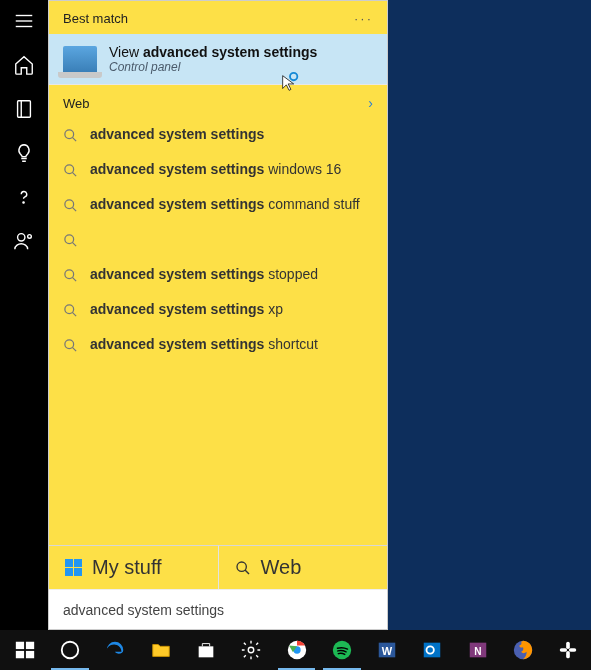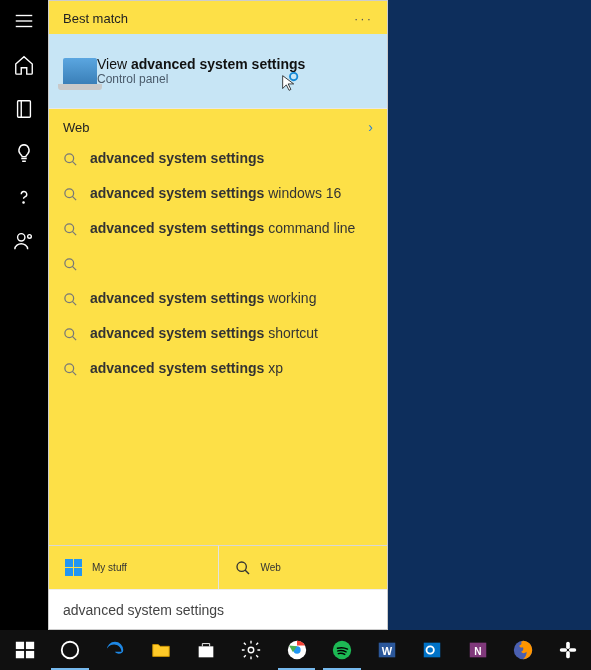--- a/index.html
+++ b/index.html
@@ -3,38 +3,38 @@
   <meta charset="utf-8">
   <style>
     * { margin: 0; padding: 0; box-sizing: border-box; font-family: "Segoe UI", Tahoma, sans-serif; }
     body { width: 591px; height: 670px; background: #0d2e5c; overflow: hidden; position: relative; }
     .left-rail { position: absolute; left: 0; top: 0; width: 48px; height: calc(100% - 40px); background: #000; display: flex; flex-direction: column; align-items: center; padding-top: 10px; gap: 22px; }
     .rail-icon { width: 22px; height: 22px; color: #fff; display: flex; align-items: center; justify-content: center; cursor: pointer; }
     .rail-icon svg { width: 100%; height: 100%; stroke: #fff; fill: none; stroke-width: 1.5; }
     .search-panel { position: absolute; left: 48px; top: 0; width: 340px; height: calc(100% - 40px); background: #fde047; display: flex; flex-direction: column; border: 1px solid #ccc; }
     .section-header { display: flex; align-items: center; justify-content: space-between; padding: 10px 14px 8px; font-size: 13px; color: #222; }
     .section-header .more { letter-spacing: 2px; font-size: 13px; color: #555; cursor: pointer; }
-    .best-match-item { background: #c7e5f5; padding: 22px 14px; display: flex; align-items: center; gap: 0; cursor: pointer; position: relative; }
+    .best-match-item { background: #c7e5f5; padding: 10px 14px; display: flex; align-items: center; gap: 12px; cursor: pointer; position: relative; }
     .laptop-icon { width: 34px; height: 26px; background: linear-gradient(#5ba6e0,#3a7fb8); border-radius: 2px 2px 0 0; position: relative; flex-shrink: 0; }
     .laptop-icon::after { content:""; position:absolute; bottom:-6px; left:-5px; width:44px; height:6px; background:#c9c9c9; border-radius: 0 0 3px 3px; }
     .bm-text .title { font-size: 14px; color: #111; }
     .bm-text .title .prefix { font-weight: 400; }
     .bm-text .title .bold { font-weight: 600; }
-    .bm-text .sub { font-size: 12px; color: #4a5a6a; }
+    .bm-text .sub { font-size: 12px; color: #4a5a6a; font-style: italic; }
     .cursor { position: absolute; left: 230px; top: 38px; pointer-events: none; }
     .web-header { display: flex; align-items: center; justify-content: space-between; padding: 10px 14px 6px; font-size: 13px; color: #222; border-top: 1px solid #e8e8e8; }
     .chev { color: #2a7fd4; font-size: 14px; }
     .suggestions { flex: 0 0 auto; }
     .sug-row { display: flex; align-items: flex-start; gap: 12px; padding: 9px 14px; font-size: 14px; color: #333; cursor: pointer; }
     .sug-row .q-icon { width: 15px; height: 15px; flex-shrink: 0; margin-top: 2px; }
     .sug-row .q-icon svg { width: 100%; height: 100%; stroke: #777; fill: none; stroke-width: 2; }
     .sug-row .txt .b { font-weight: 600; }
     .spacer { flex: 1; }
     .bottom-tabs { display: flex; height: 44px; }
-    .bottom-tab { flex: 1; display: flex; align-items: center; justify-content: flex-start; gap: 10px; padding-left: 16px; font-size: 10px; color: #333; cursor: pointer; border-top: 1px solid #d7d7d7; }
+    .bottom-tab { flex: 1; display: flex; align-items: center; justify-content: flex-start; gap: 10px; padding-left: 16px; font-size: 20px; color: #333; cursor: pointer; border-top: 1px solid #d7d7d7; }
     .bottom-tab.with-border { border-left: 1px solid #e2e2e2; }
     .win-logo { display: grid; grid-template-columns: 8px 8px; grid-template-rows: 8px 8px; gap: 1px; }
     .win-logo span { background: #2196f3; }
     .search-box { height: 40px; display: flex; align-items: center; padding: 0 14px; font-size: 14px; color: #444; background: #fff; border-top: 1px solid #eee; }
     .taskbar { position: absolute; left: 0; bottom: 0; width: 100%; height: 40px; background: #101010; display: flex; align-items: center; padding-left: 2px; }
     .task-item { width: 46px; height: 40px; display: flex; align-items: center; justify-content: center; cursor: pointer; position: relative; }
     .task-item.active::after { content:""; position:absolute; bottom:0; left:4px; right:4px; height:2px; background:#76b9ed; }
     .task-item svg { width: 22px; height: 22px; }
   </style>
 </head>
@@ -117,48 +117,48 @@
             <circle cx="10" cy="10" r="7"></circle>
             <line x1="21" y1="21" x2="15" y2="15"></line>
           </svg></div>
         <div class="txt"><span class="b">advanced system settings</span><span> windows 16</span></div>
       </div>
       <div class="sug-row">
         <div class="q-icon"><svg viewBox="0 0 24 24">
             <circle cx="10" cy="10" r="7"></circle>
             <line x1="21" y1="21" x2="15" y2="15"></line>
           </svg></div>
-        <div class="txt"><span class="b">advanced system settings</span><span> command line</span></div>
-      </div>
-      <div class="sug-row">
-        <div class="q-icon"><svg viewBox="0 0 24 24">
-            <circle cx="10" cy="10" r="7"></circle>
-            <line x1="21" y1="21" x2="15" y2="15"></line>
-          </svg></div>
-      </div>
-      <div class="sug-row">
-        <div class="q-icon"><svg viewBox="0 0 24 24">
-            <circle cx="10" cy="10" r="7"></circle>
-            <line x1="21" y1="21" x2="15" y2="15"></line>
-          </svg></div>
-        <div class="txt"><span class="b">advanced system settings</span><span> working</span></div>
+        <div class="txt"><span class="b">advanced system settings</span><span> command stuff</span></div>
+      </div>
+      <div class="sug-row">
+        <div class="q-icon"><svg viewBox="0 0 24 24">
+            <circle cx="10" cy="10" r="7"></circle>
+            <line x1="21" y1="21" x2="15" y2="15"></line>
+          </svg></div>
+      </div>
+      <div class="sug-row">
+        <div class="q-icon"><svg viewBox="0 0 24 24">
+            <circle cx="10" cy="10" r="7"></circle>
+            <line x1="21" y1="21" x2="15" y2="15"></line>
+          </svg></div>
+        <div class="txt"><span class="b">advanced system settings</span><span> stopped</span></div>
+      </div>
+      <div class="sug-row">
+        <div class="q-icon"><svg viewBox="0 0 24 24">
+            <circle cx="10" cy="10" r="7"></circle>
+            <line x1="21" y1="21" x2="15" y2="15"></line>
+          </svg></div>
+        <div class="txt"><span class="b">advanced system settings</span><span> xp</span></div>
       </div>
       <div class="sug-row">
         <div class="q-icon"><svg viewBox="0 0 24 24">
             <circle cx="10" cy="10" r="7"></circle>
             <line x1="21" y1="21" x2="15" y2="15"></line>
           </svg></div>
         <div class="txt"><span class="b">advanced system settings</span><span> shortcut</span></div>
-      </div>
-      <div class="sug-row">
-        <div class="q-icon"><svg viewBox="0 0 24 24">
-            <circle cx="10" cy="10" r="7"></circle>
-            <line x1="21" y1="21" x2="15" y2="15"></line>
-          </svg></div>
-        <div class="txt"><span class="b">advanced system settings</span><span> xp</span></div>
       </div>
     </div>
 
   <div class="spacer"></div>
 
   <div class="bottom-tabs">
     <div class="bottom-tab">
       <div class="win-logo">
           <span></span>
           <span></span>

